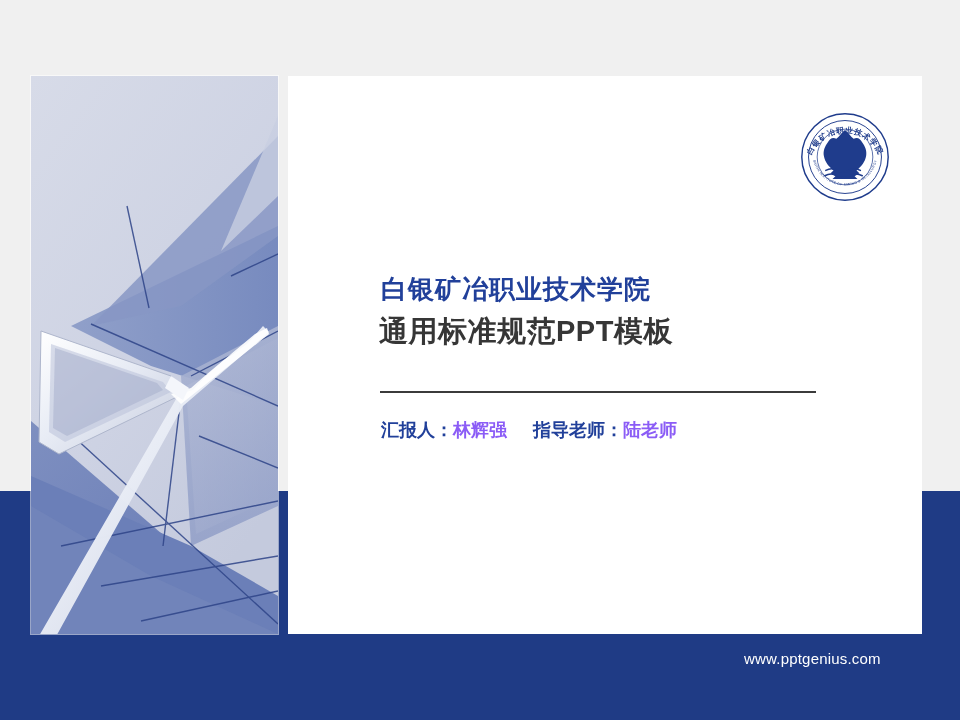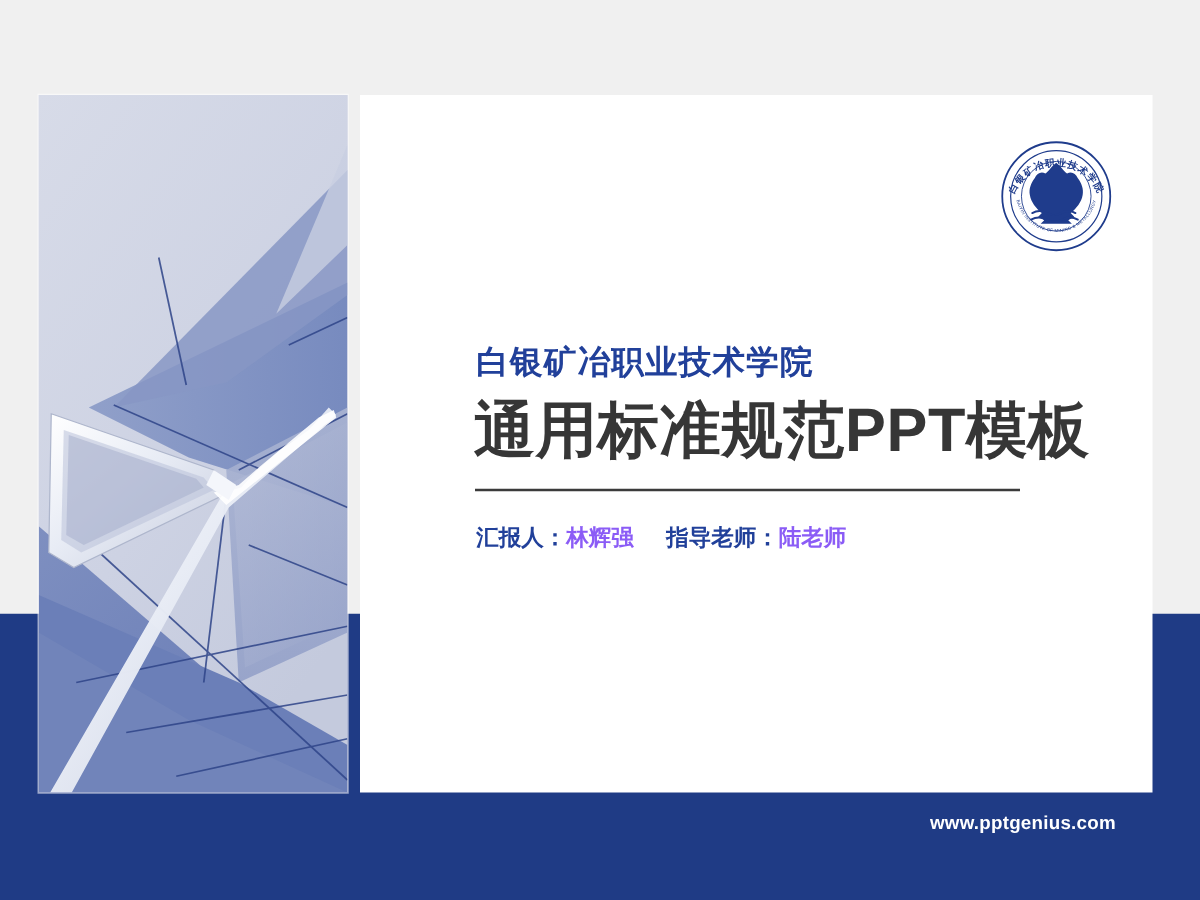--- a/index.html
+++ b/index.html
@@ -75,21 +75,21 @@
     font-size: 26px;
     font-weight: bold;
     color: #21409a;
     letter-spacing: 1px;
     white-space: nowrap;
   }
   .main-title {
     position: absolute;
     left: 91px;
     top: 236px;
-    font-size: 49px;
+    font-size: 29px;
     font-weight: bold;
     color: #363636;
     letter-spacing: 0.5px;
     white-space: nowrap;
   }
   .divider {
     position: absolute;
     left: 92px;
     top: 315px;
     width: 436px;
@@ -111,21 +111,20 @@
 
   
   .footer-url {
     position: absolute;
     left: 744px;
     top: 650px;
     font-size: 15px;
     color: #ffffff;
     letter-spacing: 0.2px;
     white-space: nowrap;
-    font-weight: bold;
   }
 </style>
 </head>
 <body>
 
 <div id="slide">
 
   <div class="band"></div>
 
   <div class="photo-panel">

